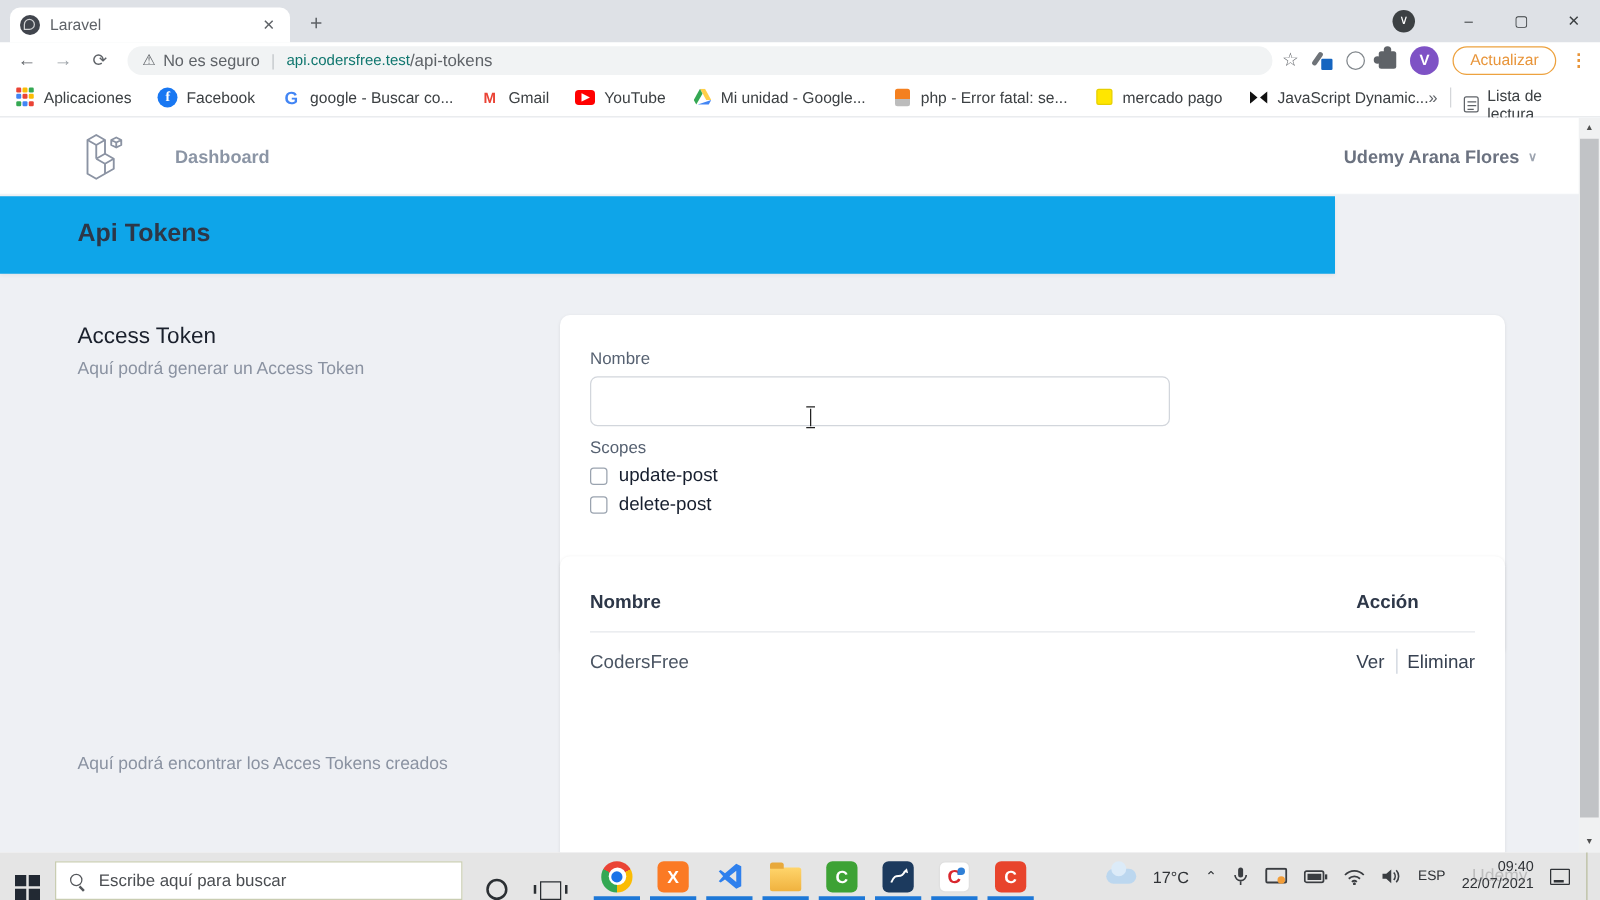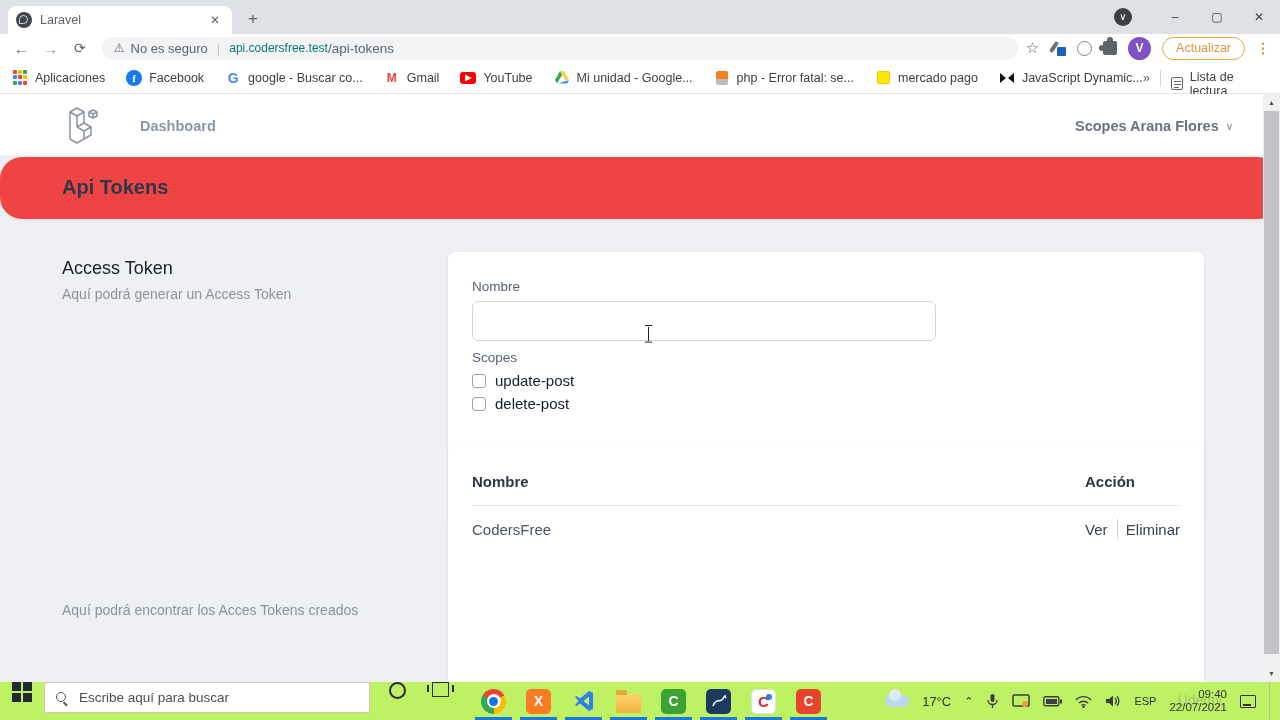--- a/index.html
+++ b/index.html
@@ -76,22 +76,22 @@
 
   
   .page { position:absolute; left:0; top:94px; width:1280px; height:588px; background:#eef0f4; overflow:hidden; }
   .site-nav { position:absolute; left:0; top:0; width:1280px; height:62px; background:#fff;
               border-bottom:1px solid #f0f2f5;font-weight:bold; }
   .laravel-logo { position:absolute; left:60px; top:10px; }
   .nav-link { position:absolute; left:140px; top:24px; font-size:14.5px; color:#8b95a5; }
   .user-menu { position:absolute; left:1075px; top:24px; font-size:14.5px; color:#6b7280;
                display:flex; align-items:center; gap:7px; }
   .user-menu .chev { font-size:10px; color:#9ca3af; }
-  .page-header { position:absolute; left:0; top:63px; width:1280px; height:62px; background:#ef4444;
-                 box-shadow:0 2px 3px rgba(0,0,0,.05);border-radius:22px; }
+  .page-header { position:absolute; left:0; top:63px; width:1068px; height:62px; background:#0ea5e9;
+                 box-shadow:0 2px 3px rgba(0,0,0,.05); }
   .page-title { position:absolute; left:62px; top:19px; font-size:20px; font-weight:600; color:#2d3748; }
 
   .sec-title { position:absolute; font-size:18px; color:#1a202c; }
   .sec-sub { position:absolute; font-size:14px; color:#8a92a1; }
 
   .card { position:absolute; left:448px; width:756px; background:#fff; border-radius:8px;
           box-shadow:0 1px 3px rgba(0,0,0,.09); }
   .card1 { top:158px; height:272px; }
   .card1-body { padding:27px 24px 0 24px; }
   .field-label { font-size:13.5px; color:#566171; margin-bottom:7px; }
@@ -125,22 +125,22 @@
   .ibeam::after { content:""; position:absolute; left:1px; right:1px; top:0; height:1.4px; background:#222;
                   box-shadow:0 16.6px 0 #222; }
 
   .scrollbar { position:absolute; right:0; top:0; width:17px; height:588px; background:#f0f1f2; }
   .sb-arrow { position:absolute; left:0; width:17px; height:17px; font-size:7px; color:#505050;
               text-align:center; line-height:17px; }
   .sb-up { top:0; } .sb-down { bottom:0; }
   .sb-thumb { position:absolute; left:1px; top:17px; width:15px; height:543px; background:#c1c3c6; }
 
   
-  .taskbar { position:absolute; left:0; top:682px; width:1280px; height:38px; background:#bef264;
-             display:flex; align-items:flex-start; }
+  .taskbar { position:absolute; left:0; top:682px; width:1280px; height:38px; background:#e5e5e5;
+             display:flex; align-items:flex-end; }
   .win-logo { display:grid; grid-template-columns:9px 9px; grid-gap:2px; margin-left:12px; }
   .win-logo i { width:9px; height:9px; background:#222933; }
   .tb-search { margin-left:12px; width:326px; height:31px; background:#fff; border:1px solid #c9cdb2;
                display:flex; align-items:center; gap:10px; padding-left:10px; font-size:13.5px; color:#4a4d51; }
   .mag { position:relative; width:14px; height:14px; flex:0 0 14px; }
   .mag::before { content:""; position:absolute; left:1px; top:1px; width:8px; height:8px;
                  border:1.6px solid #54575b; border-radius:50%; }
   .mag::after { content:""; position:absolute; right:1px; bottom:0; width:5px; height:1.6px;
                 background:#54575b; transform:rotate(45deg); }
   .cortana { width:17px; height:17px; border:2px solid #2b2f33; border-radius:50%; margin-left:19px; }
@@ -298,21 +298,21 @@
   <div class="site-nav">
     <span class="laravel-logo">
       <svg width="42" height="44" viewBox="0 0 36 44" fill="none" stroke="#8b93a3" stroke-width="1.5" stroke-linejoin="round">
         <path d="M7 8 L14 4 L21 8 L21 19 L28 23 L28 31 L14 39 L7 35 Z"></path>
         <path d="M7 8 L14 12 L21 8 M14 12 L14 23 M14 23 L21 19 M14 23 L21 27 L28 23 M21 27 L21 35"></path>
         <path d="M26 8 L30 6 L34 8 L30 10 Z M26 8 L26 12 L30 14 L34 12 L34 8 M30 10 L30 14"></path>
       </svg>
     </span>
     <span class="nav-link">Dashboard</span>
     <span class="user-menu">
-      <span>Scopes Arana Flores</span>
+      <span>Udemy Arana Flores</span>
       <span class="chev">∨</span>
     </span>
   </div>
 
   <div class="page-header">
     <span class="page-title">Api Tokens</span>
   </div>
 
   <span class="sec-title" style="left:62px; top:164px;">Access Token</span>
   <span class="sec-sub" style="left:62px; top:192px;">Aquí podrá generar un Access Token</span>

